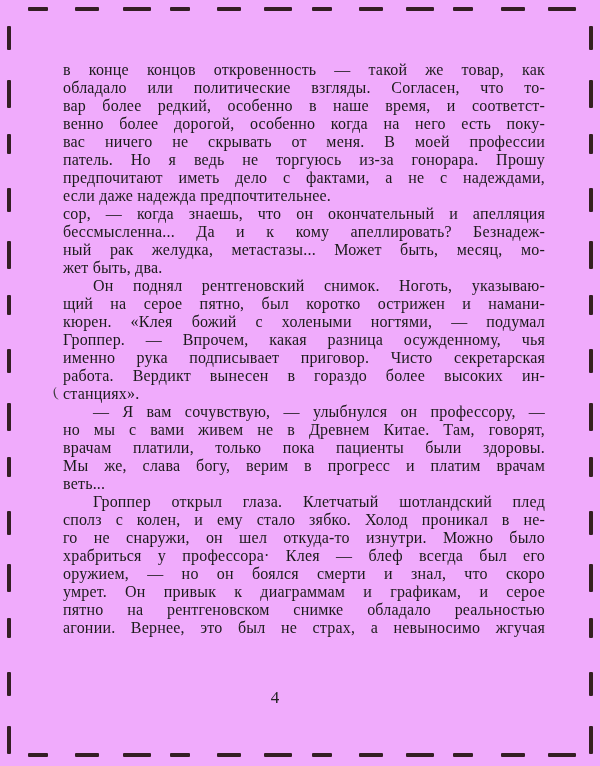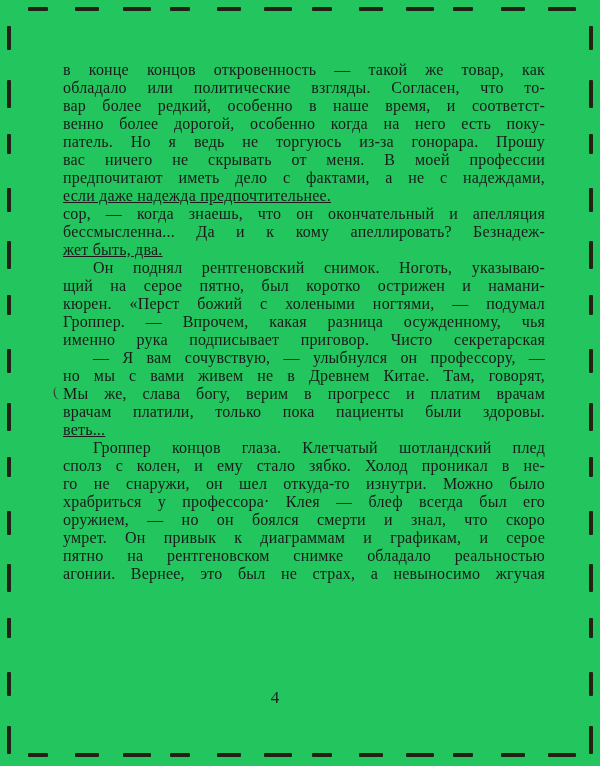--- a/index.html
+++ b/index.html
@@ -4,21 +4,21 @@
 <style>
   html, body {
     margin: 0;
     padding: 0;
     background: #ffffff;
   }
   .page {
     position: relative;
     width: 600px;
     height: 766px;
-    background: #22c55e;
+    background: #f0abfc;
     overflow: hidden;
     font-family: "Liberation Serif", "DejaVu Serif", serif;
   }
   .text-block {
     position: absolute;
     left: 63px;
     top: 61px;
     width: 482px;
     color: #1b1b1b;
   }
@@ -28,21 +28,20 @@
     height: 18px;
     letter-spacing: 0.2px;
     text-align: justify;
     text-align-last: justify;
     white-space: nowrap;
     text-rendering: optimizeLegibility;
   }
   .line.no-j {
     text-align: center;
     text-align-last: left;
-    text-decoration: underline;
   }
   .line.ind {
     text-indent: 30px;
   }
   .page-number {
     position: absolute;
     left: 0;
     top: 688px;
     width: 550px;
     text-align: center;
@@ -65,38 +64,41 @@
 </style>
 </head>
 <body>
 
 <div class="page">
   <div class="text-block" id="text-block">
       <div class="line">в конце концов откровенность — такой же товар, как</div>
       <div class="line">обладало или политические взгляды. Согласен, что то-</div>
       <div class="line">вар более редкий, особенно в наше время, и соответст-</div>
       <div class="line">венно более дорогой, особенно когда на него есть поку-</div>
+      <div class="line">вас ничего не скрывать от меня. В моей профессии</div>
       <div class="line">патель. Но я ведь не торгуюсь из-за гонорара. Прошу</div>
-      <div class="line">вас ничего не скрывать от меня. В моей профессии</div>
       <div class="line">предпочитают иметь дело с фактами, а не с надеждами,</div>
       <div class="line no-j">если даже надежда предпочтительнее.</div>
       <div class="line">сор, — когда знаешь, что он окончательный и апелляция</div>
       <div class="line">бессмысленна... Да и к кому апеллировать? Безнадеж-</div>
+      <div class="line">ный рак желудка, метастазы... Может быть, месяц, мо-</div>
       <div class="line no-j">жет быть, два.</div>
       <div class="line ind">Он поднял рентгеновский снимок. Ноготь, указываю-</div>
       <div class="line">щий на серое пятно, был коротко острижен и намани-</div>
-      <div class="line">кюрен. «Перст божий с холеными ногтями, — подумал</div>
+      <div class="line">кюрен. «Клея божий с холеными ногтями, — подумал</div>
       <div class="line">Гроппер. — Впрочем, какая разница осужденному, чья</div>
       <div class="line">именно рука подписывает приговор. Чисто секретарская</div>
+      <div class="line">работа. Вердикт вынесен в гораздо более высоких ин-</div>
+      <div class="line no-j">станциях».</div>
       <div class="line ind">— Я вам сочувствую, — улыбнулся он профессору, —</div>
       <div class="line">но мы с вами живем не в Древнем Китае. Там, говорят,</div>
+      <div class="line">врачам платили, только пока пациенты были здоровы.</div>
       <div class="line">Мы же, слава богу, верим в прогресс и платим врачам</div>
-      <div class="line">врачам платили, только пока пациенты были здоровы.</div>
       <div class="line no-j">веть...</div>
-      <div class="line ind">Гроппер концов глаза. Клетчатый шотландский плед</div>
+      <div class="line ind">Гроппер открыл глаза. Клетчатый шотландский плед</div>
       <div class="line">сполз с колен, и ему стало зябко. Холод проникал в не-</div>
       <div class="line">го не снаружи, он шел откуда-то изнутри. Можно было</div>
       <div class="line">храбриться у профессора· Клея — блеф всегда был его</div>
       <div class="line">оружием, — но он боялся смерти и знал, что скоро</div>
       <div class="line">умрет. Он привык к диаграммам и графикам, и серое</div>
       <div class="line">пятно на рентгеновском снимке обладало реальностью</div>
       <div class="line">агонии. Вернее, это был не страх, а невыносимо жгучая</div>
     </div>
   <span class="ink-mark">(</span>
   <div class="page-number">4</div>

